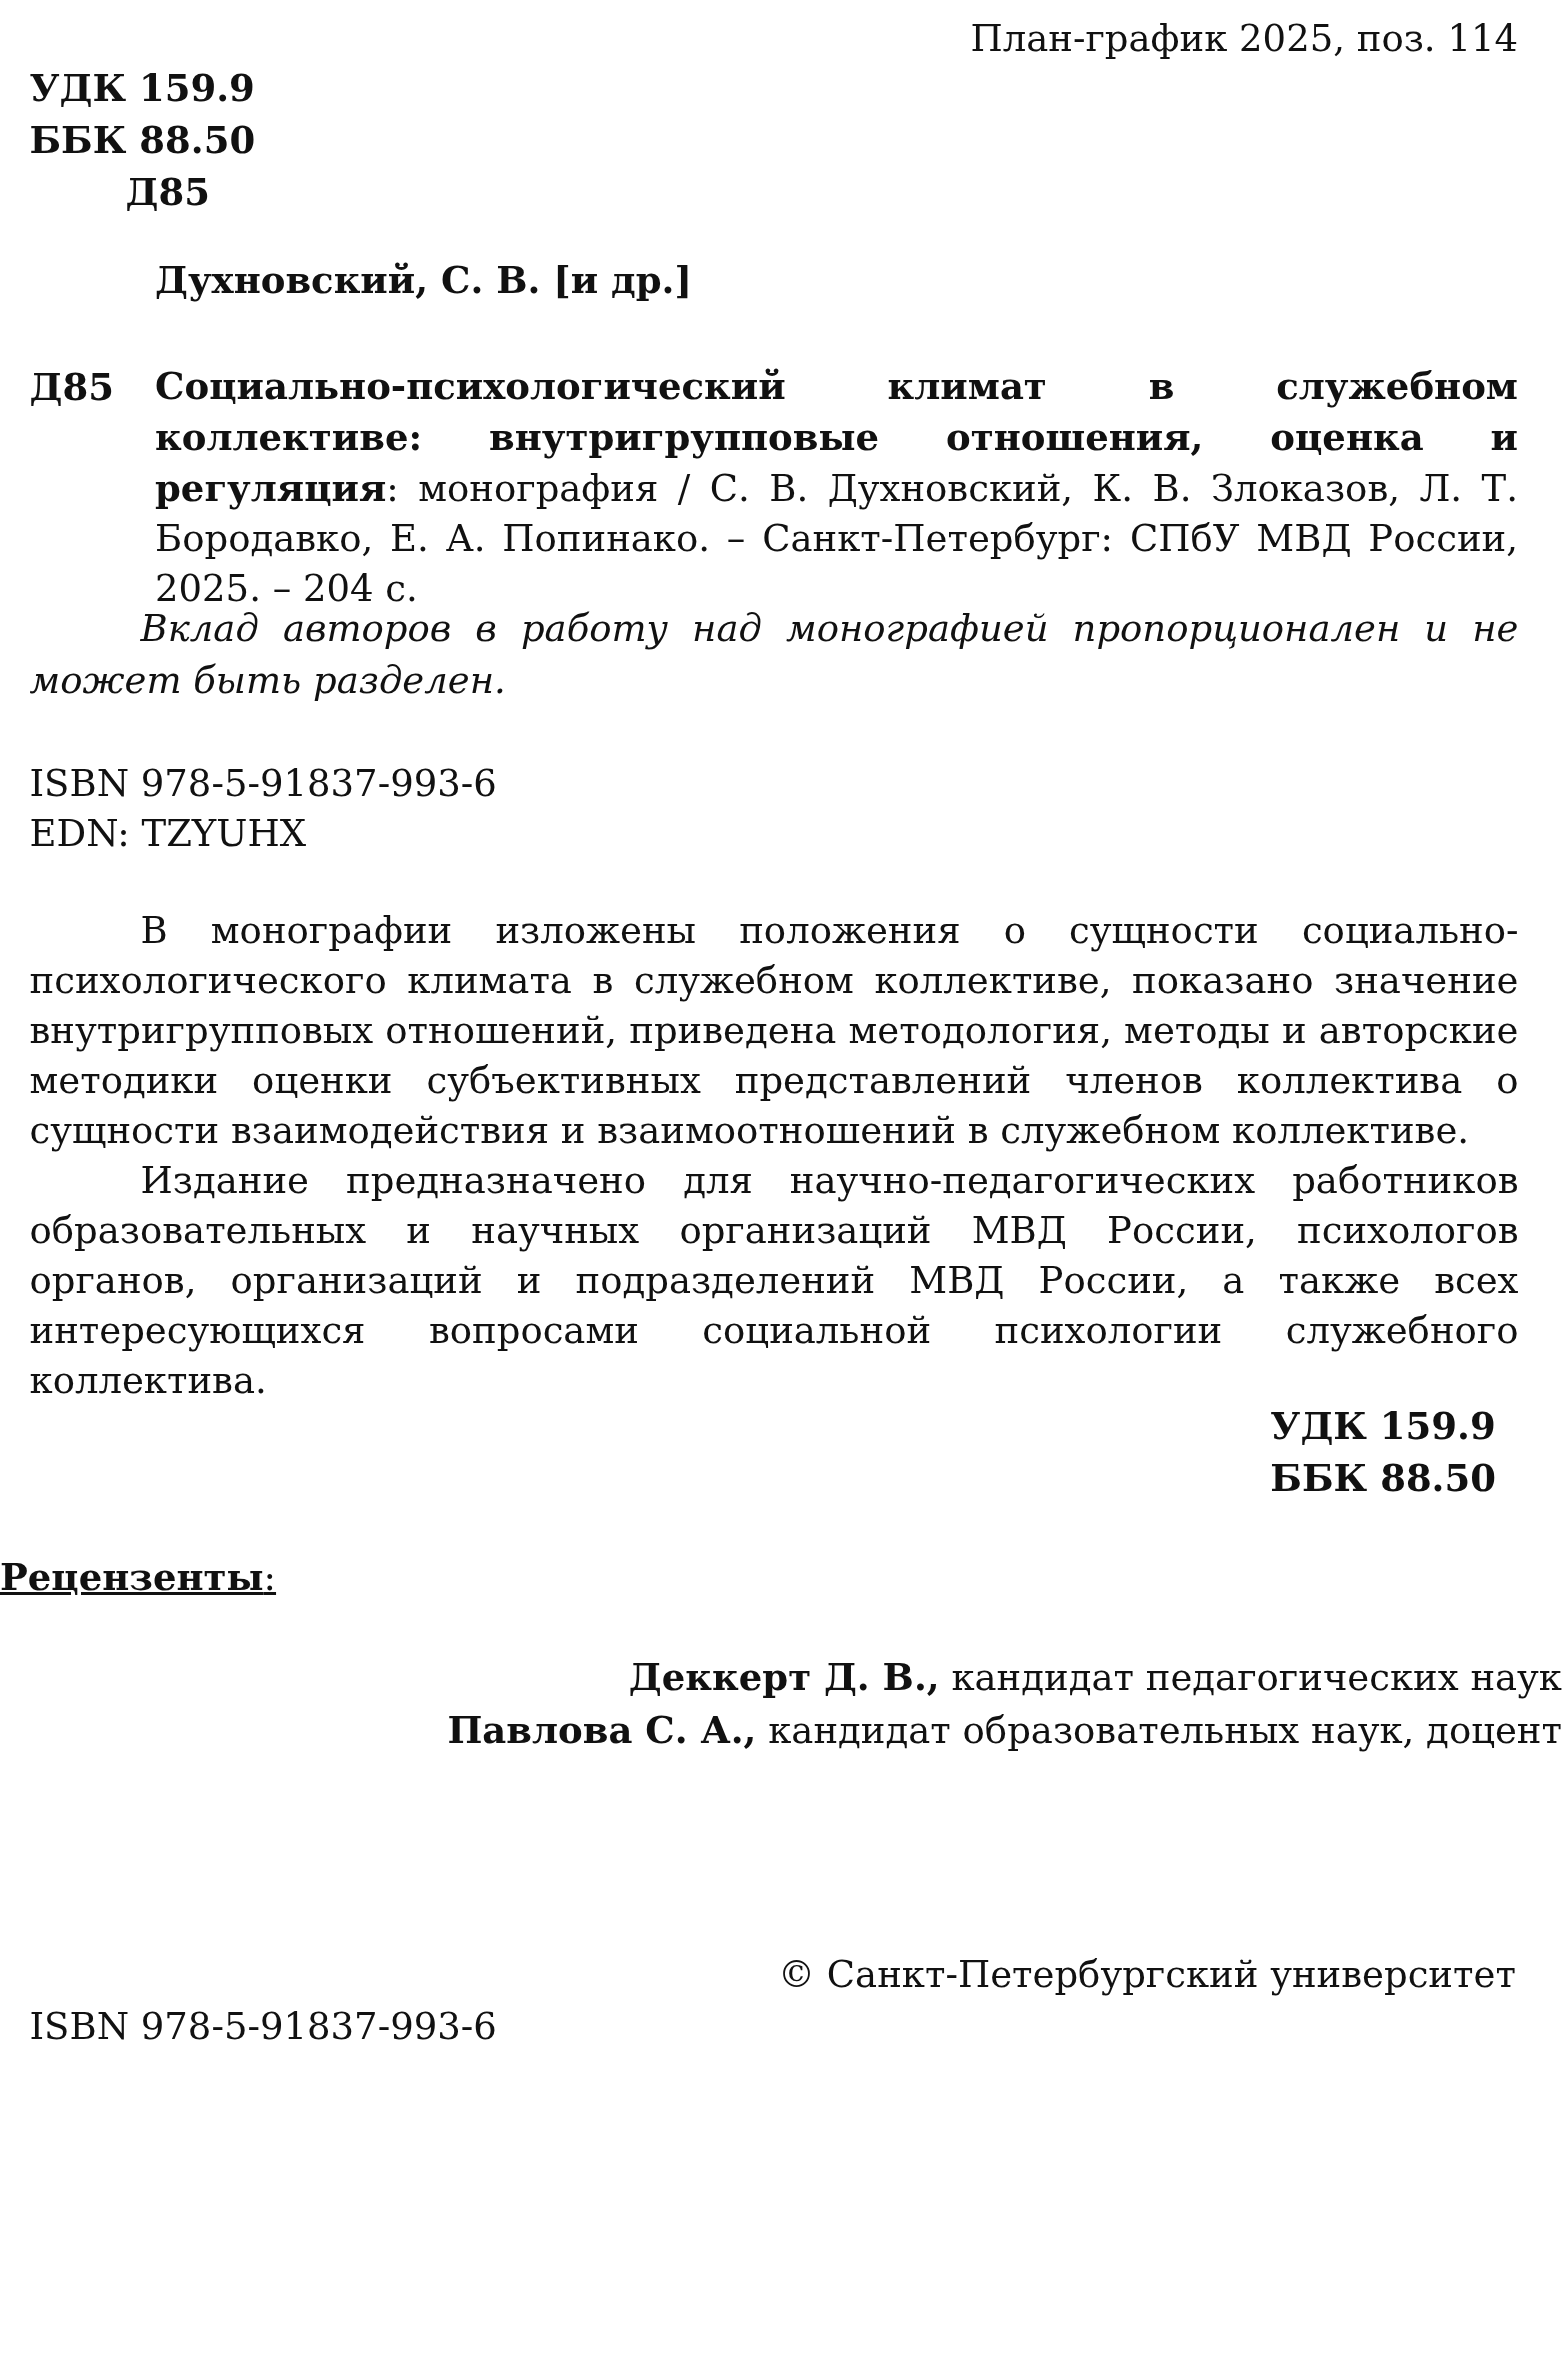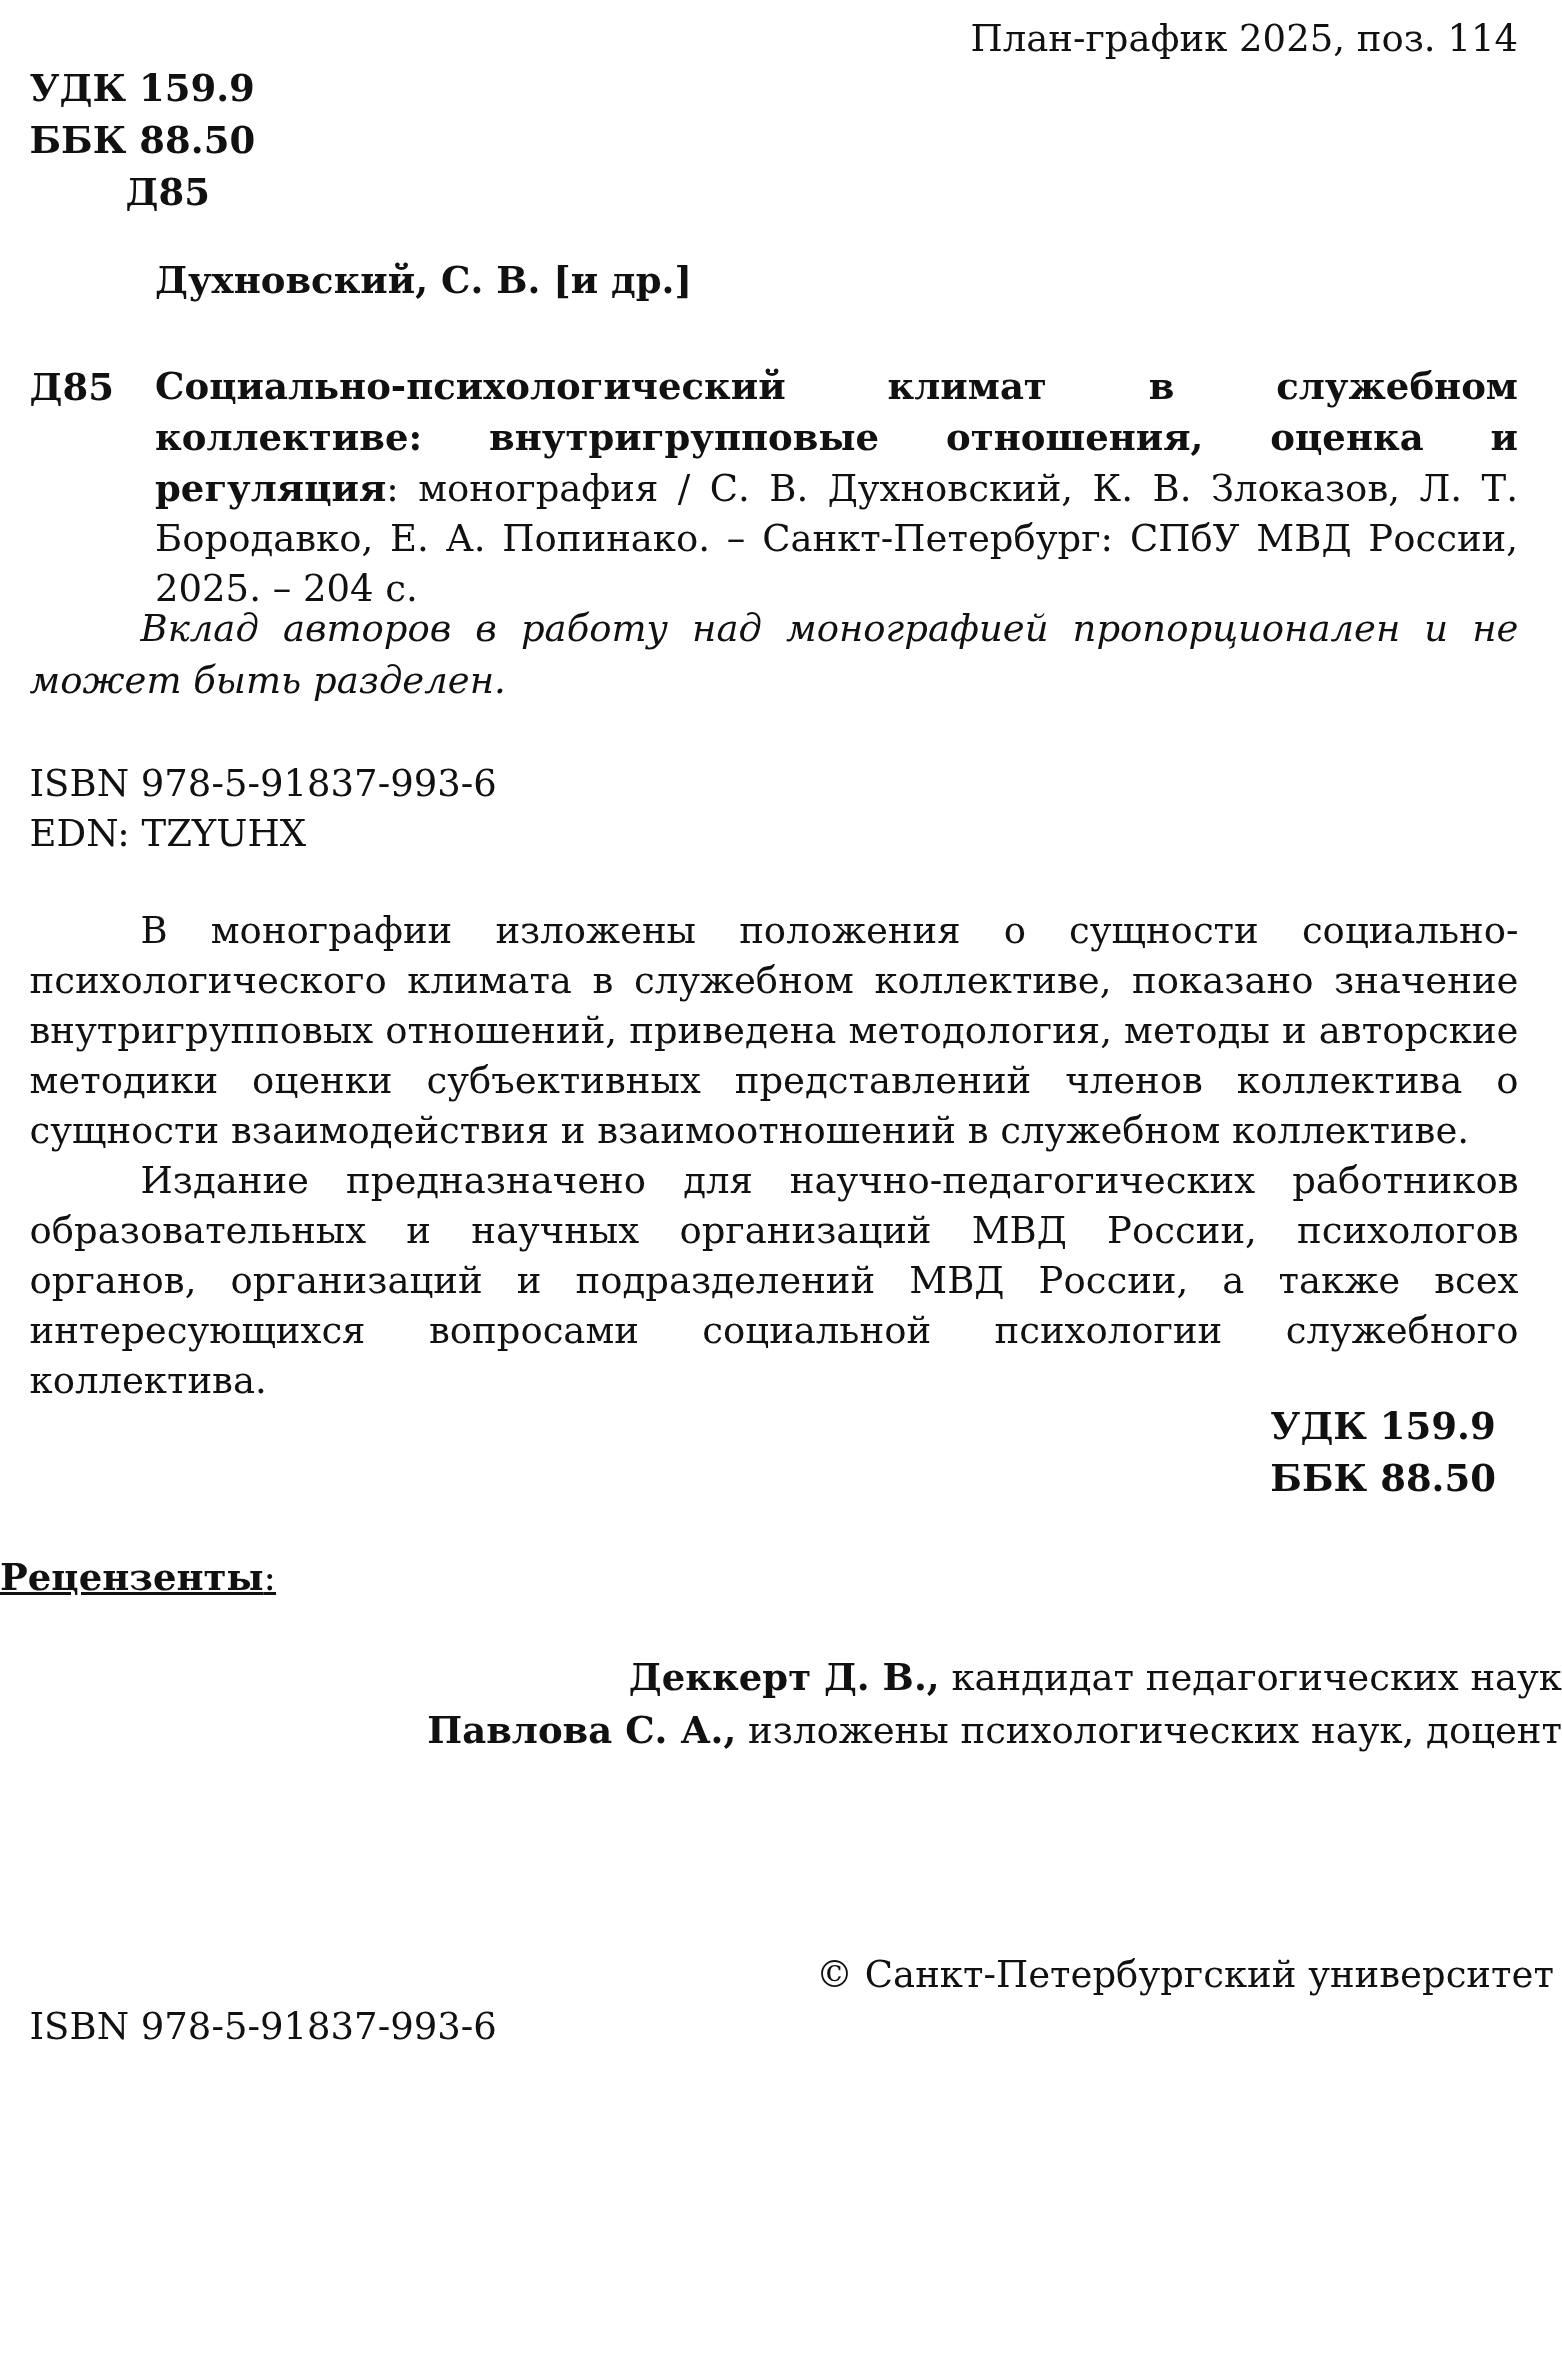--- a/index.html
+++ b/index.html
@@ -31,21 +31,21 @@
   #isbn-block { left: 29.5px; top: 759px; line-height: 50px; }
 
   #abstract { left: 29.5px; top: 906px; width: 1489px; line-height: 50px; }
   #abstract p { margin: 0; text-indent: 111px; text-align: justify; }
 
   #codes-bottom { right: 66px; top: 1400px; text-align: left; line-height: 52px; }
 
   #reviewers-title { left: 0; width: 1451px; top: 1551px; text-align: left; text-decoration: underline; }
   #reviewers { left: 0; width: 1562px; top: 1651px; text-align: right; line-height: 52px; }
 
-  #copyright { left: 778px; top: 1949px; line-height: 52px; white-space: nowrap; margin-left: 38px; }
+  #copyright { left: 778px; top: 1949px; line-height: 52px; white-space: nowrap; }
   #copyright .second { padding-left: 48px; }
   #isbn-bottom { left: 29.5px; top: 2001px; white-space: nowrap; }
 </style>
 </head>
 <body>
 
 <div id="plan" class="abs">План-график 2025, поз. 114</div>
 
 <div id="codes-top" class="abs b">
   <div>УДК 159.9</div>
@@ -81,21 +81,21 @@
 
 <div id="reviewers-title" class="abs">
   <span class="b">Рецензенты</span><span>:</span>
 </div>
 
 <div id="reviewers" class="abs">
   <div>
     <span class="b">Деккерт Д. В.,</span><span> кандидат педагогических наук</span>
   </div>
   <div>
-    <span class="b">Павлова С. А.,</span><span> изложены психологических наук, доцент</span>
+    <span class="b">Павлова С. А.,</span><span> кандидат образовательных наук, доцент</span>
   </div>
 </div>
 
 <div id="copyright" class="abs">
   <div>© Санкт-Петербургский университет</div>
 </div>
 
 <div id="isbn-bottom" class="abs">ISBN 978-5-91837-993-6</div>
 
 

